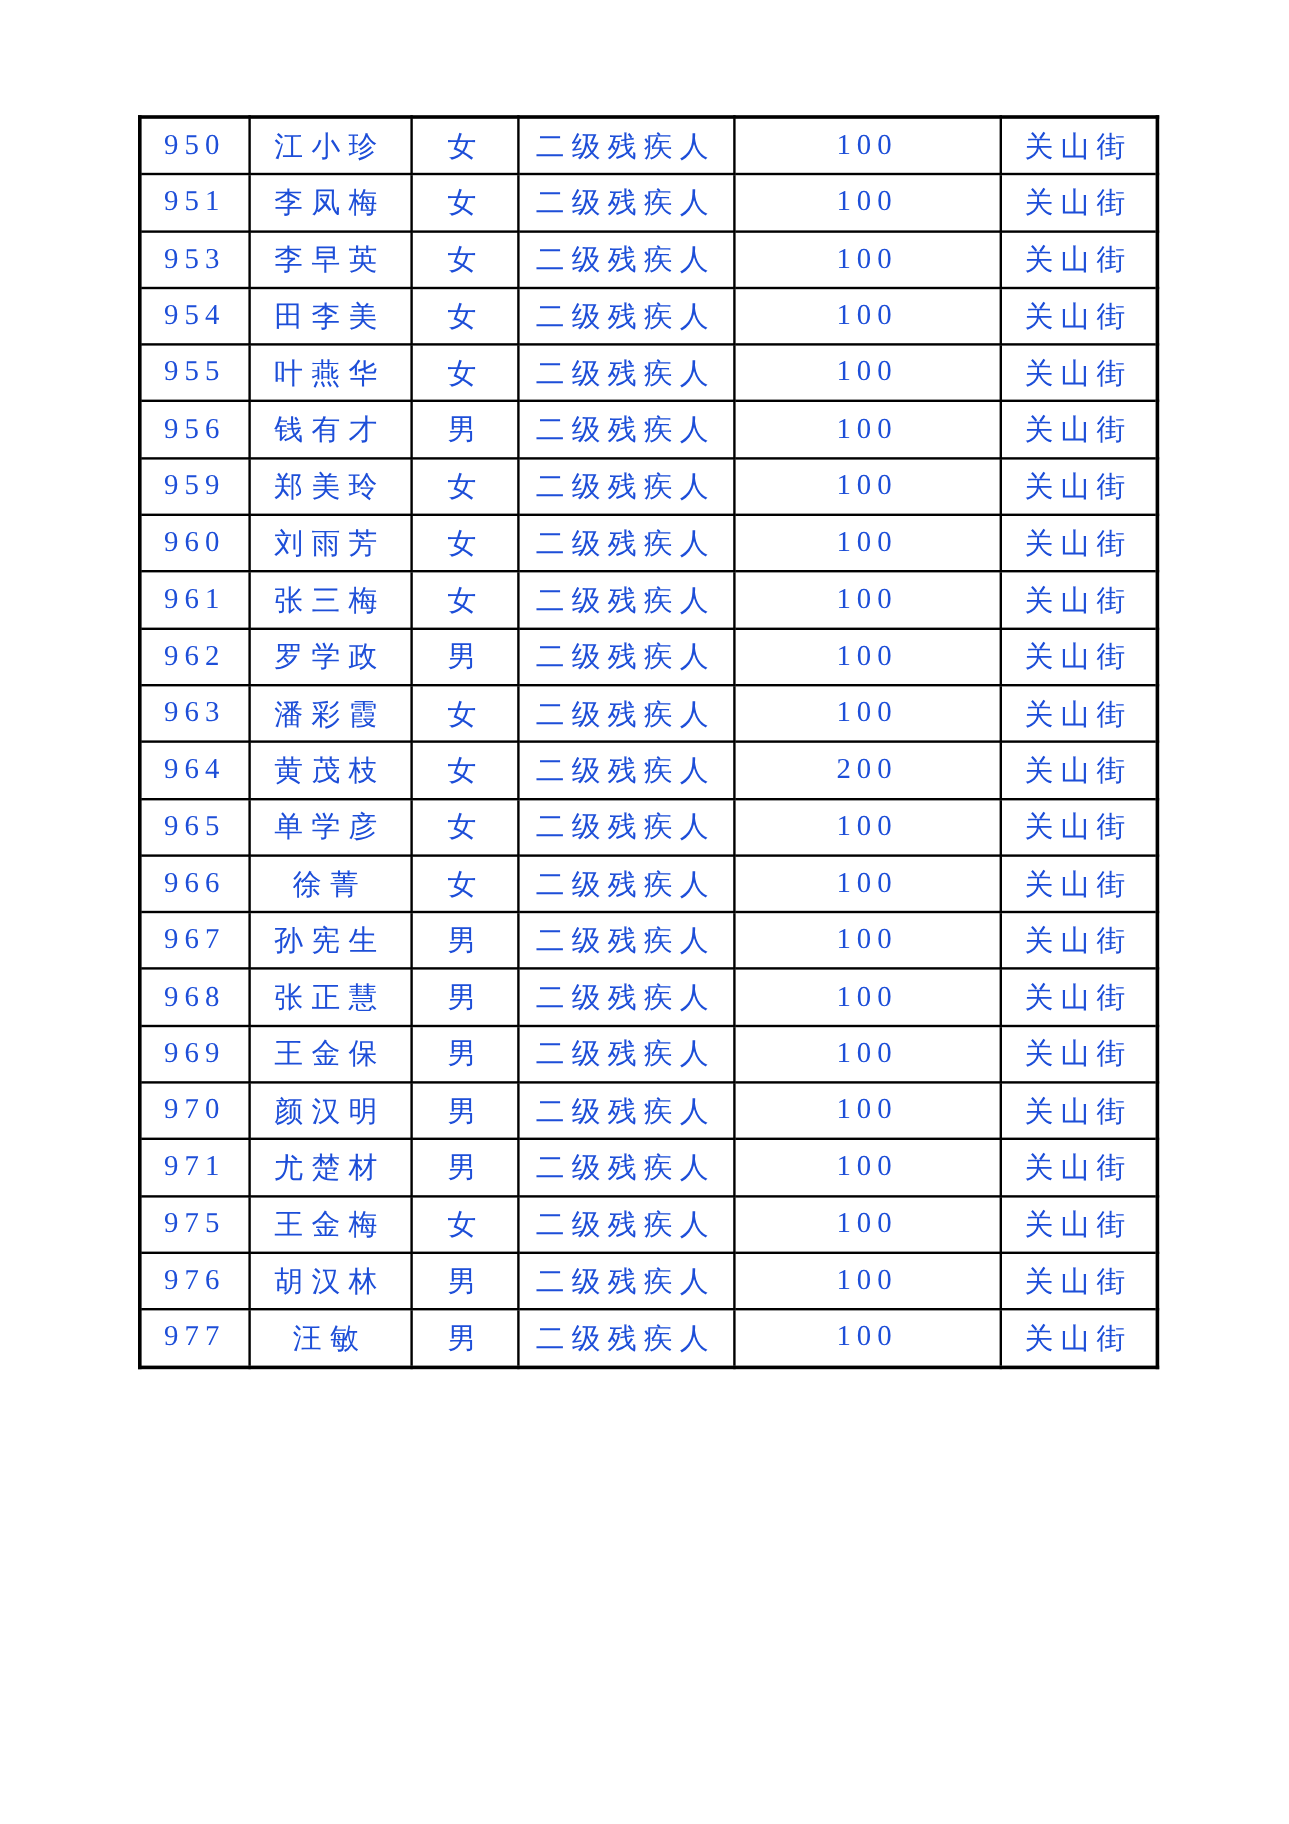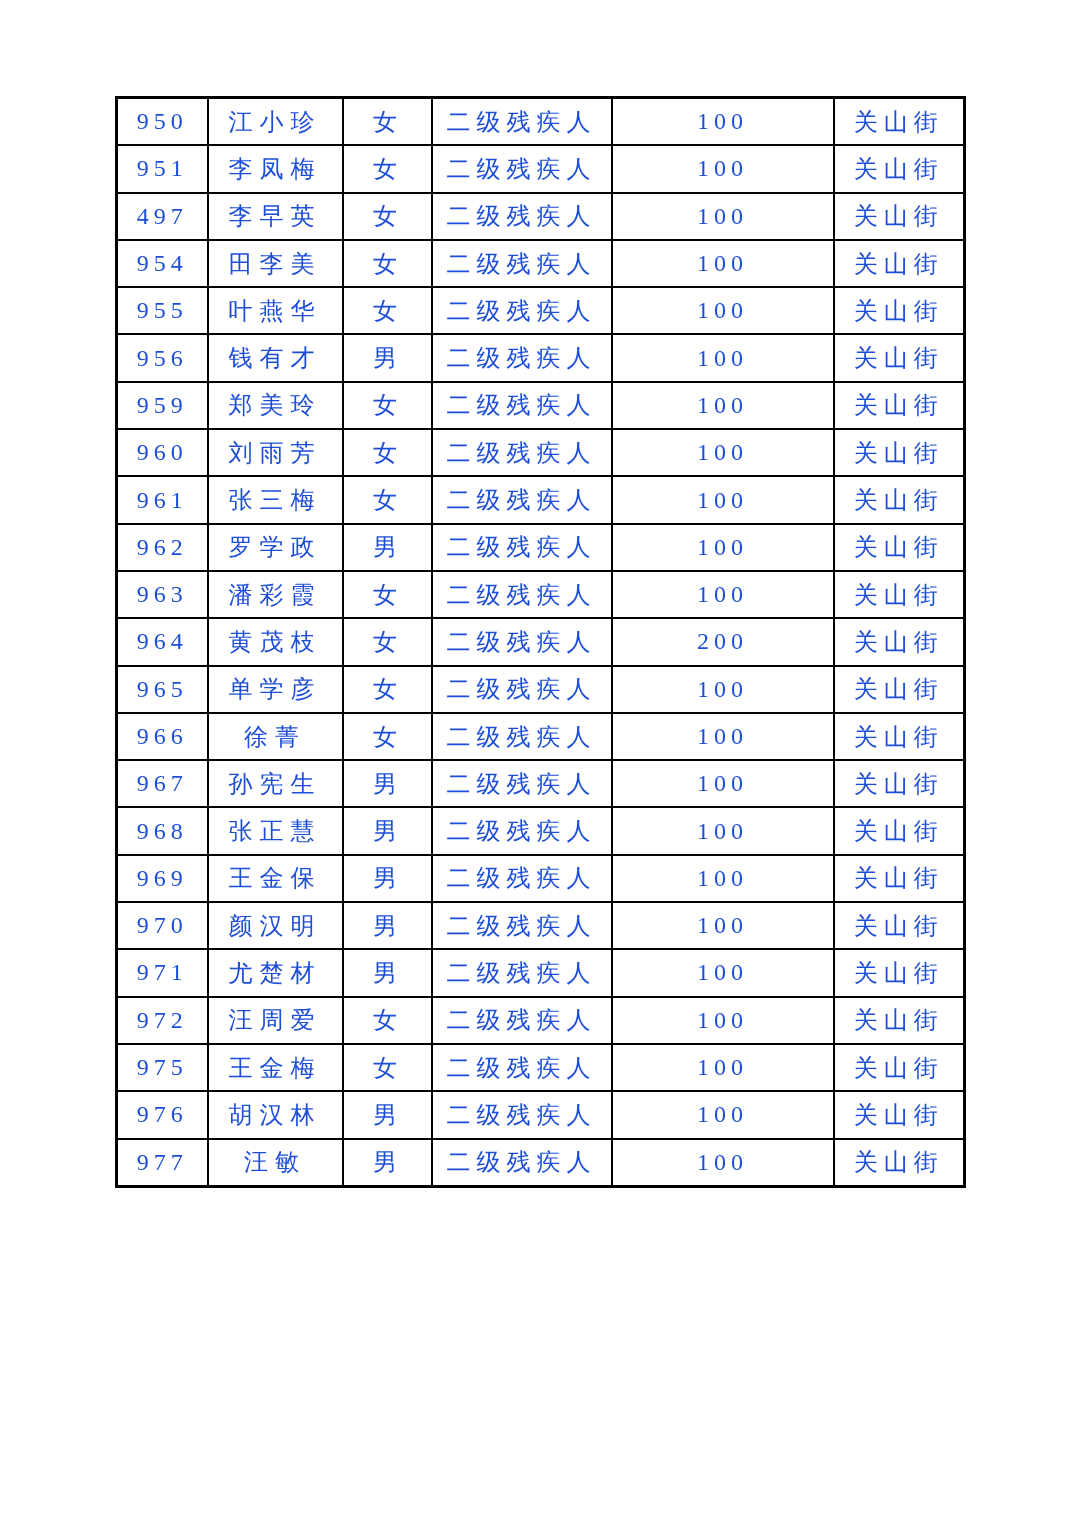--- a/index.html
+++ b/index.html
@@ -68,21 +68,21 @@
         </tr>
         <tr>
           <td class="col-serial">951</td>
           <td class="col-name">李凤梅</td>
           <td class="col-gender">女</td>
           <td class="col-category">二级残疾人</td>
           <td class="col-amount">100</td>
           <td class="col-street">关山街</td>
         </tr>
         <tr>
-          <td class="col-serial">497</td>
+          <td class="col-serial">953</td>
           <td class="col-name">李早英</td>
           <td class="col-gender">女</td>
           <td class="col-category">二级残疾人</td>
           <td class="col-amount">100</td>
           <td class="col-street">关山街</td>
         </tr>
         <tr>
           <td class="col-serial">954</td>
           <td class="col-name">田李美</td>
           <td class="col-gender">女</td>
@@ -199,28 +199,20 @@
           <td class="col-name">颜汉明</td>
           <td class="col-gender">男</td>
           <td class="col-category">二级残疾人</td>
           <td class="col-amount">100</td>
           <td class="col-street">关山街</td>
         </tr>
         <tr>
           <td class="col-serial">971</td>
           <td class="col-name">尤楚材</td>
           <td class="col-gender">男</td>
-          <td class="col-category">二级残疾人</td>
-          <td class="col-amount">100</td>
-          <td class="col-street">关山街</td>
-        </tr>
-        <tr>
-          <td class="col-serial">972</td>
-          <td class="col-name">汪周爱</td>
-          <td class="col-gender">女</td>
           <td class="col-category">二级残疾人</td>
           <td class="col-amount">100</td>
           <td class="col-street">关山街</td>
         </tr>
         <tr>
           <td class="col-serial">975</td>
           <td class="col-name">王金梅</td>
           <td class="col-gender">女</td>
           <td class="col-category">二级残疾人</td>
           <td class="col-amount">100</td>

